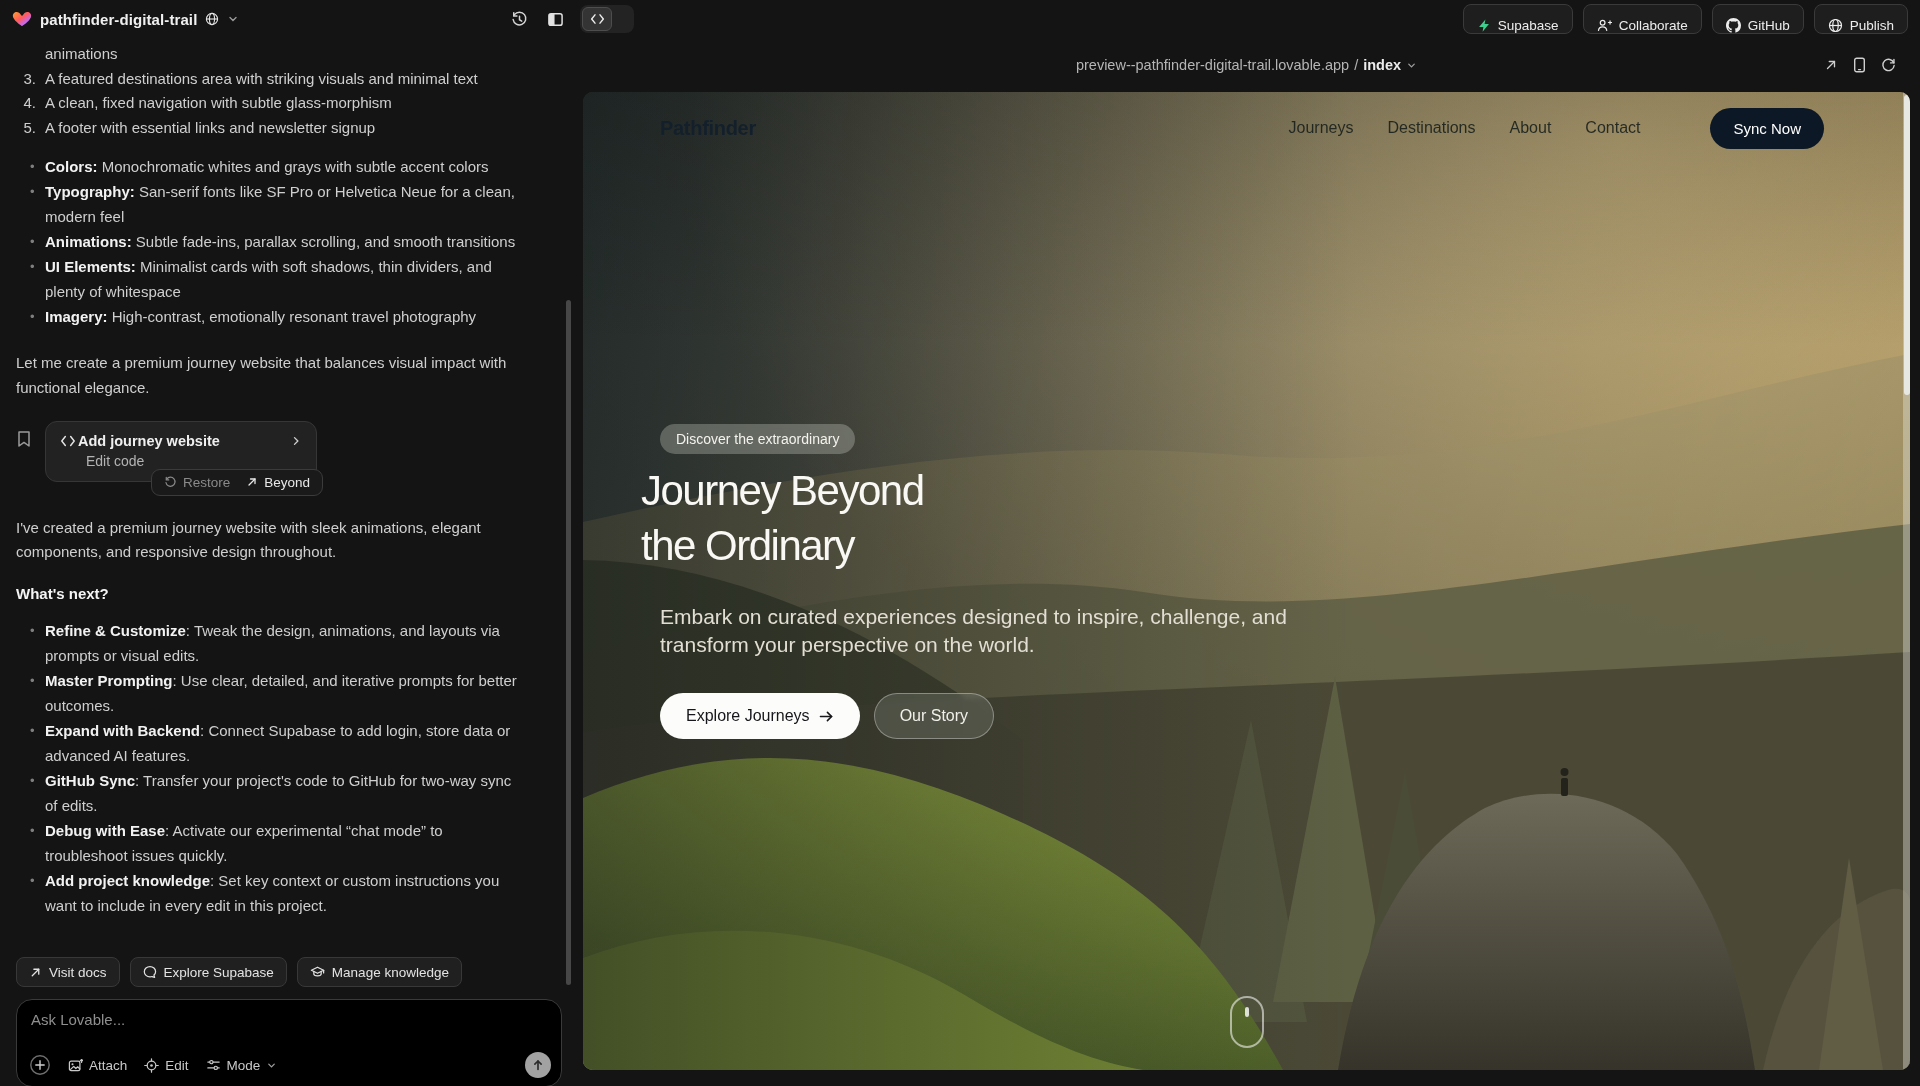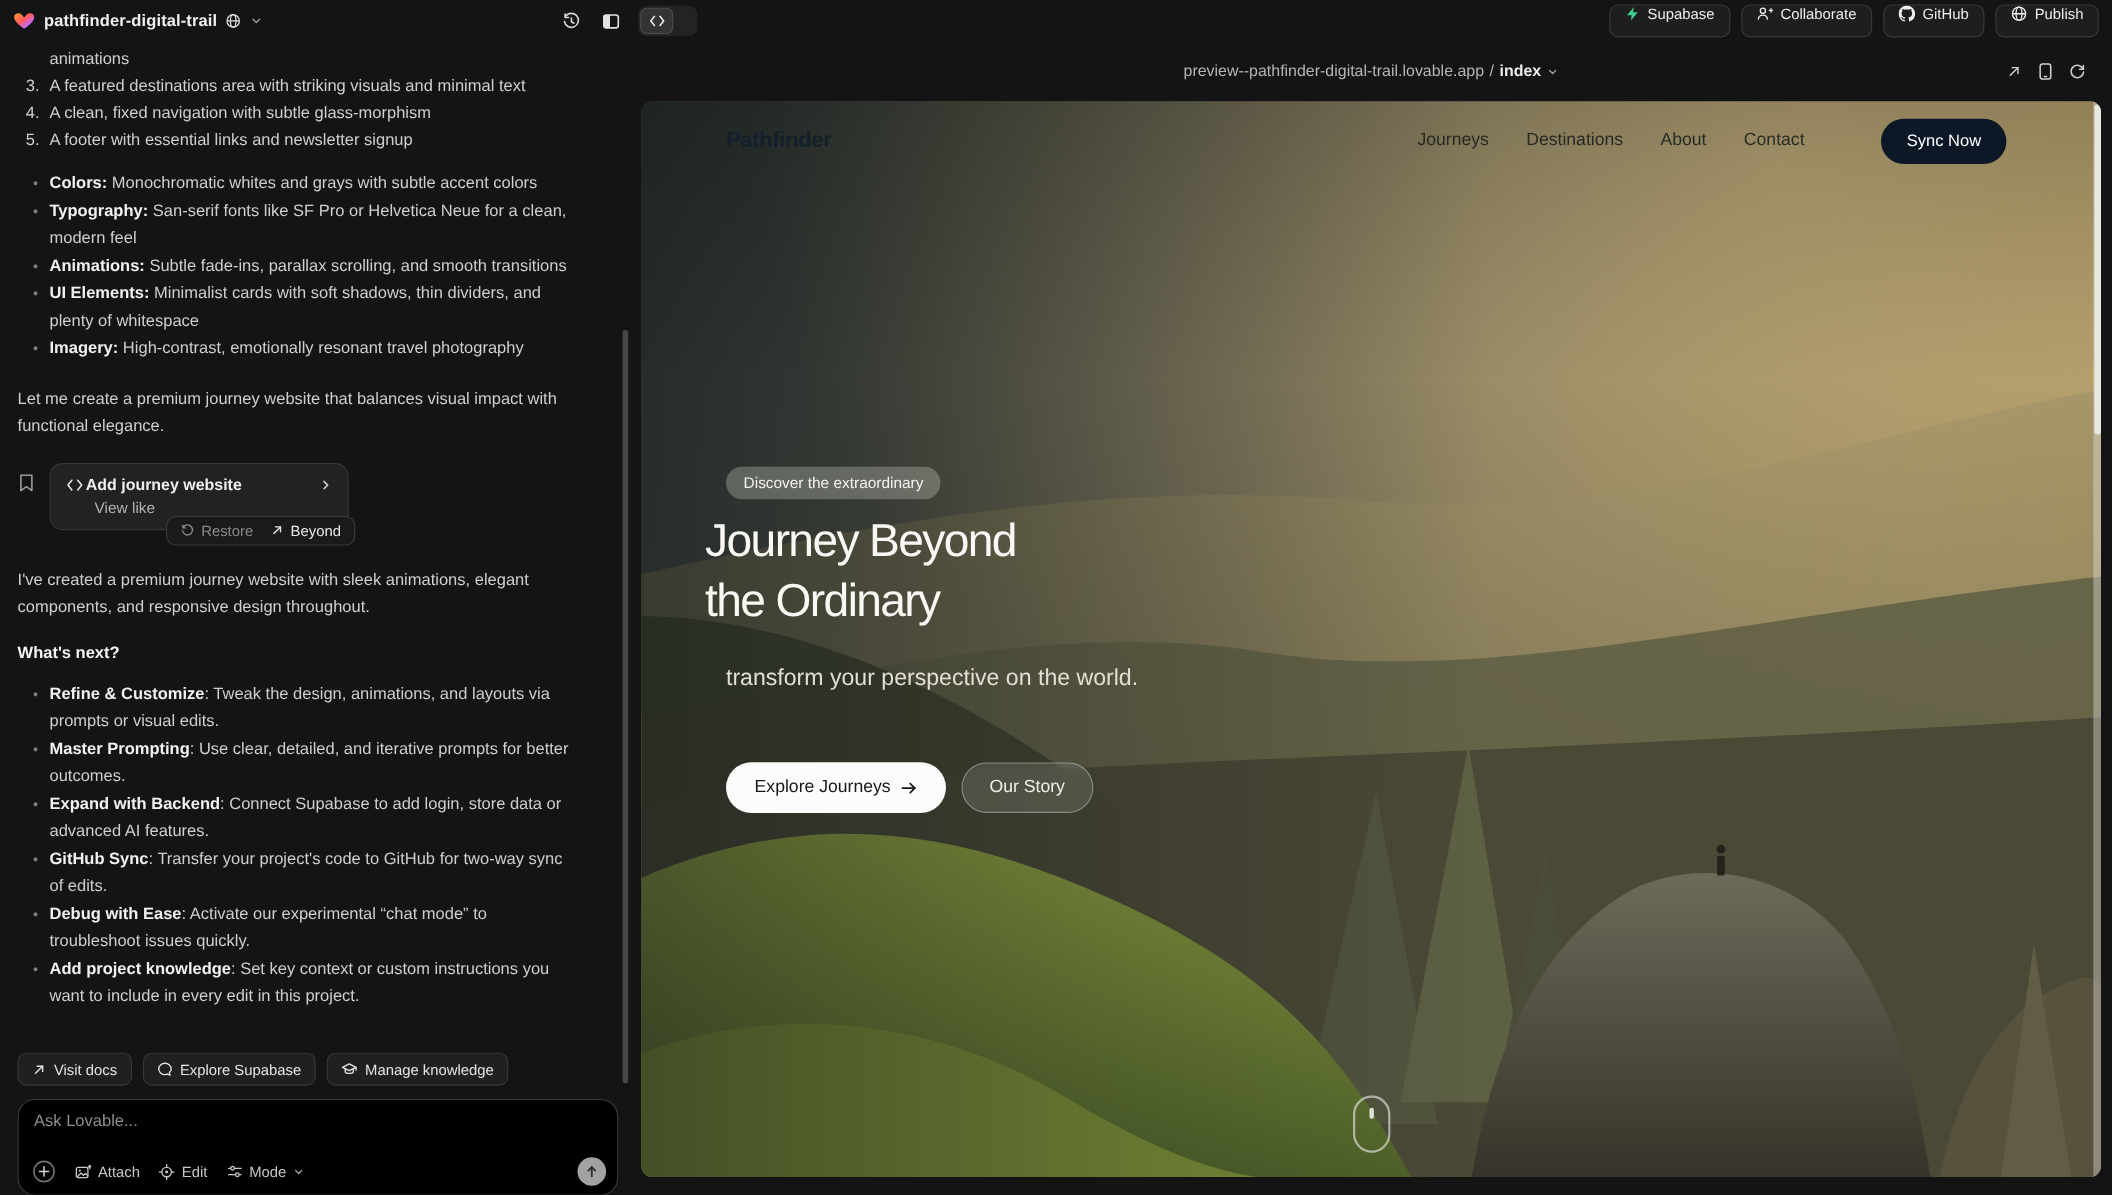--- a/index.html
+++ b/index.html
@@ -13,21 +13,21 @@
 
   
   .topbar { position:absolute; top:0; left:0; right:0; height:38px; display:flex; align-items:center; padding:0 12px; }
   .tb-left { display:flex; align-items:center; gap:8px; }
   .project-name { color:#f0f0f0; font-size:15px; font-weight:700; letter-spacing:.1px; }
   .tb-mid { position:absolute; left:508px; top:0; height:38px; display:flex; align-items:center; gap:14px; }
   .tb-iconbtn { width:22px; height:22px; display:flex; align-items:center; justify-content:center; color:#d6d6d6; }
   .code-toggle { width:54px; height:28px; background:#232323; border-radius:8px; position:relative; }
   .code-toggle .seg { position:absolute; left:2px; top:2px; width:30px; height:24px; background:#343434; border:1px solid #4d4d4d; border-radius:6px; display:flex; align-items:center; justify-content:center; }
   .tb-right { margin-left:auto; display:flex; align-items:center; gap:10px; }
-  .tb-btn { height:30px; display:flex; align-items:flex-start; gap:7px; padding:0 13px; background:#1e1e1e; border:1px solid #3a3a3a; border-radius:8px; color:#ededed; font-size:13.5px; font-weight:500; }
+  .tb-btn { height:30px; display:flex; align-items:flex-end; gap:7px; padding:0 13px; background:#1e1e1e; border:1px solid #3a3a3a; border-radius:8px; color:#ededed; font-size:13.5px; font-weight:500; }
 
   
   .chat-panel { position:absolute; top:38px; left:0; width:575px; bottom:0; color:#cfcfcf; font-size:15px; }
   .chat-content { position:absolute; top:4px; left:16px; width:540px; }
   .num-row { display:flex; line-height:24.6px; }
   .num-row .num { width:20px; text-align:right; margin-right:9px; color:#cfcfcf; flex:none; }
   .chat-h { margin-top:17px; font-weight:700; color:#f5f5f5; line-height:24px; }
   ul.blist { margin:14px 0 0; padding:0; list-style:none; }
   ul.blist li { position:relative; padding-left:29px; line-height:25px; width:512px; }
   ul.blist li::before { content:"•"; position:absolute; left:14px; top:0; color:#7f7f7f; font-size:13px; }
@@ -220,21 +220,21 @@
                 <path d="M12 1l4 5-4 5"></path>
               </svg>
           </span>
           <span class="card-title">Add journey website</span>
           <span class="icon">
             <svg width="12" height="12" viewBox="0 0 16 16" fill="none" stroke="#cfcfcf" stroke-width="1.8" stroke-linecap="round" stroke-linejoin="round">
                 <path d="M6 3.5L10.5 8 6 12.5"></path>
               </svg>
           </span>
         </div>
-        <div class="card-sub">View like</div>
+        <div class="card-sub">Edit code</div>
         <div class="card-pill">
           <span class="pill-restore">
             <span class="icon">
               <svg width="13" height="13" viewBox="0 0 16 16" fill="none" stroke="#8a8a8a" stroke-width="1.5" stroke-linecap="round">
                   <path d="M3.4 3.8A5.6 5.6 0 1 1 2.4 8"></path>
                   <path d="M2.8 1.8v3h3"></path>
                 </svg>
             </span>
             <span>Restore</span>
           </span>
@@ -430,20 +430,21 @@
       <span class="book-now">Sync Now</span>
     </span>
   </div>
 
   <div class="hero-badge">Discover the extraordinary</div>
   <div class="hero-h1">
     <div>Journey Beyond</div>
     <div>the Ordinary</div>
   </div>
   <div class="hero-sub">
+    <div>Embark on curated experiences designed to inspire, challenge, and</div>
     <div>transform your perspective on the world.</div>
   </div>
   <div class="hero-ctas">
     <span class="cta-primary">
       <span>Explore Journeys</span>
       <span class="icon">
         <svg width="15" height="13" viewBox="0 0 16 14" fill="none" stroke="#17171b" stroke-width="1.7" stroke-linecap="round" stroke-linejoin="round">
             <path d="M1.5 7h12"></path>
             <path d="M9 2.5L13.5 7 9 11.5"></path>
           </svg>

